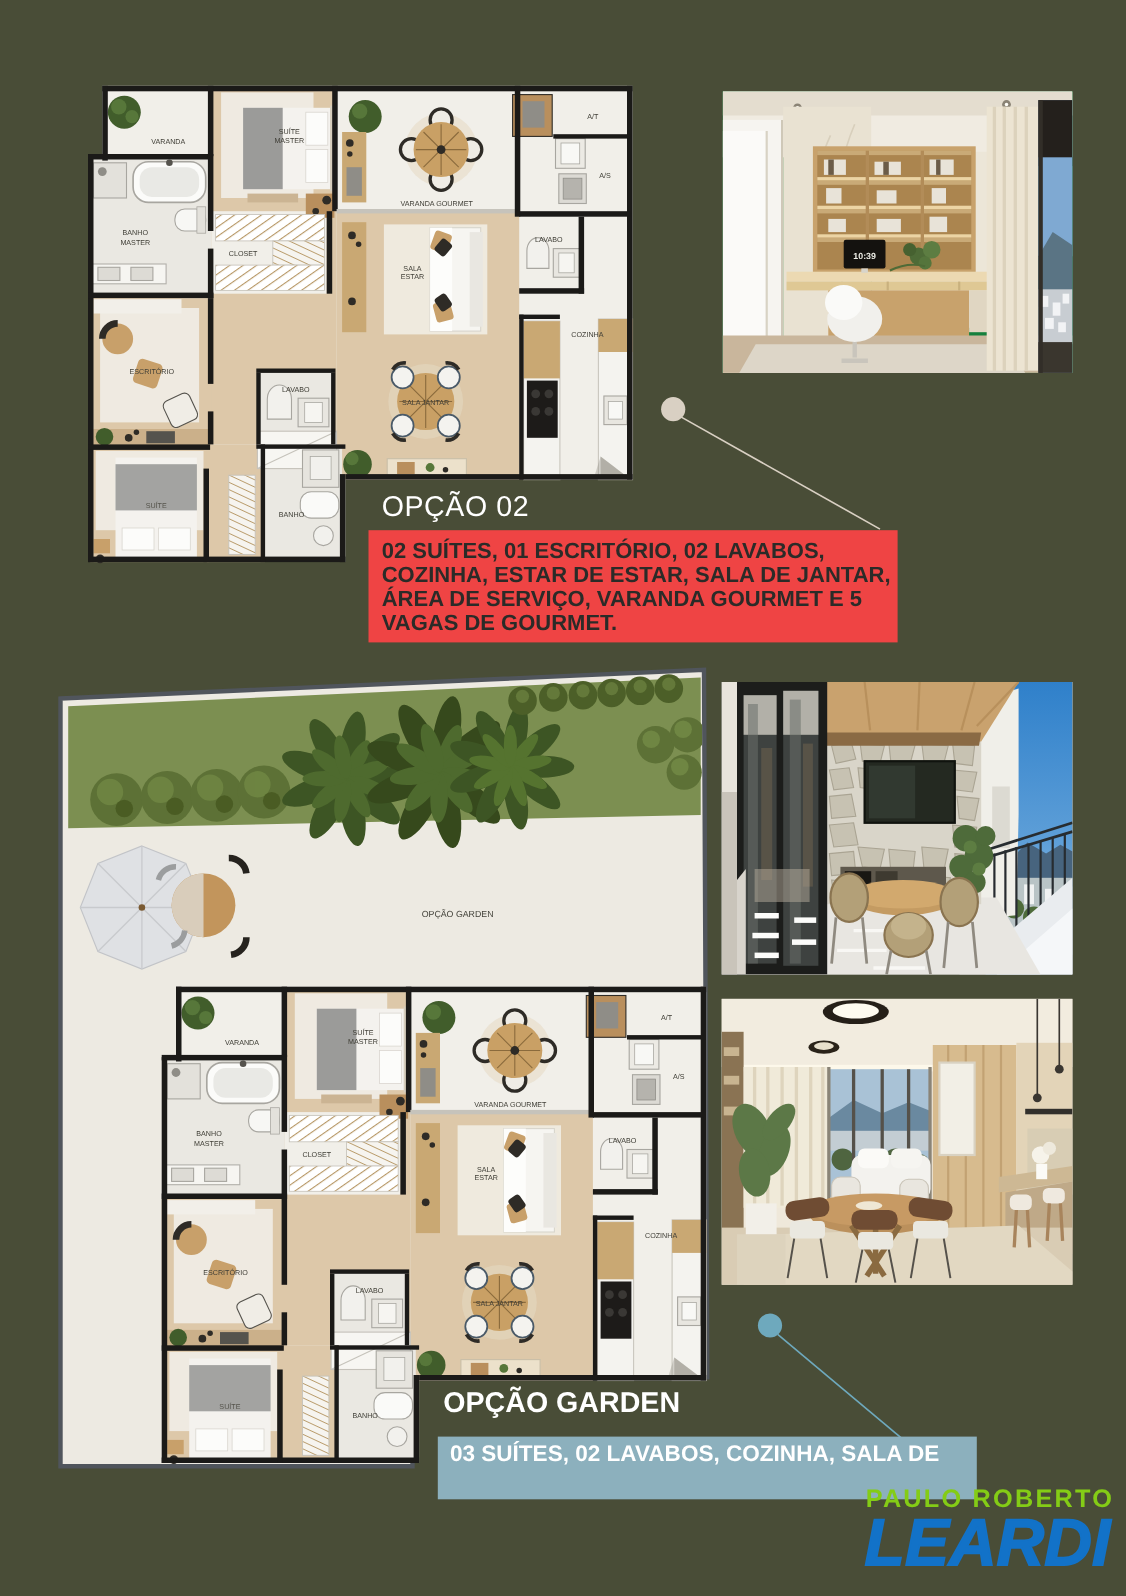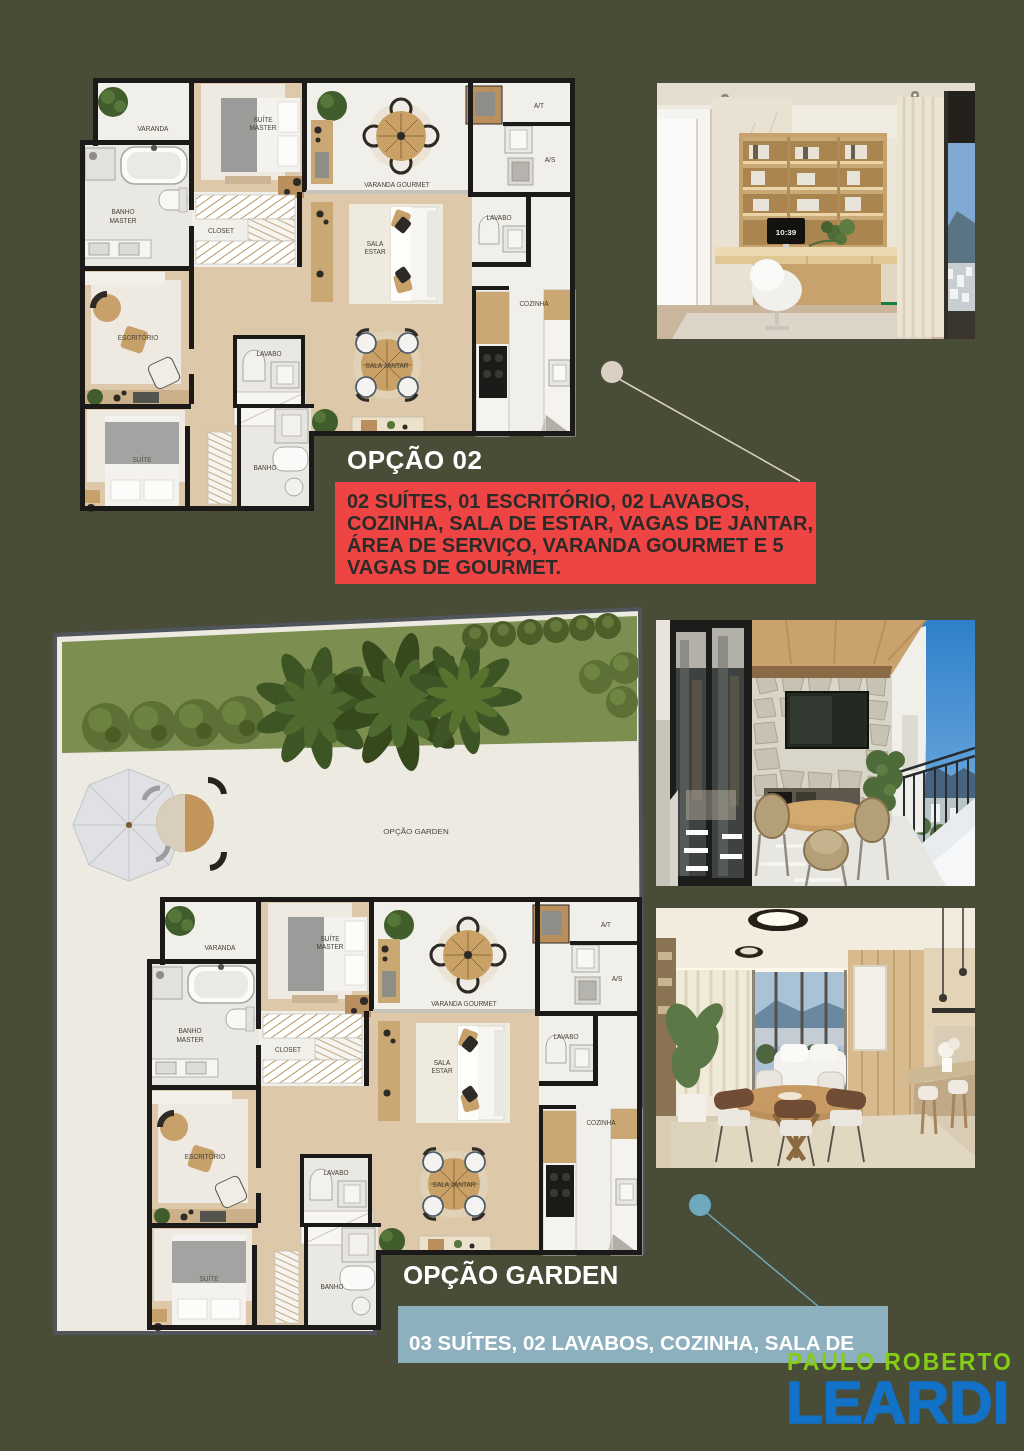--- a/index.html
+++ b/index.html
@@ -886,30 +886,30 @@
         <ellipse cx="28" cy="120" rx="16" ry="26" transform="rotate(-25 28 120)"></ellipse>
         <ellipse cx="48" cy="138" rx="13" ry="24" transform="rotate(20 48 138)"></ellipse>
         <ellipse cx="30" cy="158" rx="14" ry="22" transform="rotate(-10 30 158)"></ellipse>
         <ellipse cx="52" cy="112" rx="10" ry="20" transform="rotate(40 52 112)"></ellipse>
       </g>
   <rect x="22" y="186" width="28" height="30" fill="#f2efe8"></rect>
   <rect x="14" y="214" width="44" height="46" fill="#ddd3bd"></rect>
 </svg>
 </div>
 
-<div class="abs" style="left:347px;top:445px;color:#fff;font-size:26px;font-weight:bold;letter-spacing:0.5px;">OPÇÃO 02</div>
+<div class="abs" style="left:347px;top:445px;color:#fff;font-size:26px;font-weight:normal;letter-spacing:0.5px;">OPÇÃO 02</div>
 
 <div class="abs" style="left:335px;top:482px;width:481px;height:102px;background:#ef4444;color:#2b2b28;font-size:20px;font-weight:bold;line-height:22px;padding:8px 0 0 12px;box-sizing:border-box;">
 <div style="white-space:nowrap">02 SUÍTES, 01 ESCRITÓRIO, 02 LAVABOS,</div>
-<div style="white-space:nowrap">COZINHA, SALA DE ESTAR, VAGAS DE JANTAR,</div>
+<div style="white-space:nowrap">COZINHA, ESTAR DE ESTAR, SALA DE JANTAR,</div>
 <div style="white-space:nowrap">ÁREA DE SERVIÇO, VARANDA GOURMET E 5</div>
 <div style="white-space:nowrap">VAGAS DE GOURMET.</div>
 </div>
 
 <div class="abs" style="left:403px;top:1260px;color:#fff;font-size:26px;font-weight:bold;letter-spacing:0px;">OPÇÃO GARDEN</div>
 
-<div class="abs" style="left:398px;top:1306px;width:490px;height:57px;background:#8cb0bd;color:#fff;font-size:20.5px;font-weight:bold;line-height:27px;padding:23px 0 0 11px;box-sizing:border-box;">
+<div class="abs" style="left:398px;top:1306px;width:490px;height:57px;background:#8cb0bd;color:#fff;font-size:20.5px;font-weight:bold;line-height:27px;padding:2px 0 0 11px;box-sizing:border-box;">
 <div style="white-space:nowrap">03 SUÍTES, 02 LAVABOS, COZINHA, SALA DE</div>
 </div>
 
 <div class="abs" style="left:787px;top:1349px;color:#84cc16;font-size:23px;font-weight:bold;letter-spacing:2px;white-space:nowrap;">PAULO ROBERTO</div>
 
-<div class="abs" style="left:786px;top:1368px;color:#1272c8;font-size:60px;font-weight:bold;letter-spacing:0px;white-space:nowrap;-webkit-text-stroke:1.6px #1272c8;">LEARDI</div>
+<div class="abs" style="left:786px;top:1368px;color:#1272c8;font-size:60px;font-weight:bold;letter-spacing:0px;white-space:nowrap;font-style:italic;-webkit-text-stroke:1.6px #1272c8;">LEARDI</div>
 
 </body></html>

